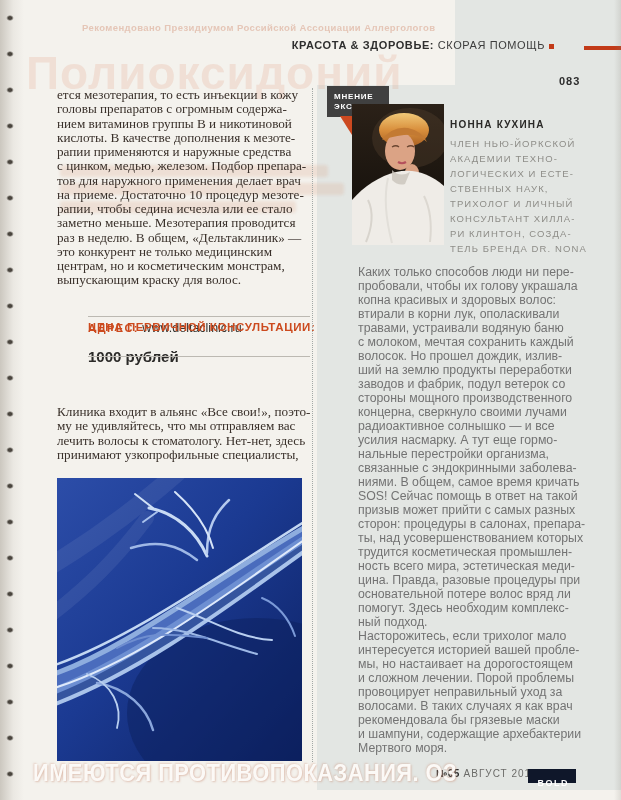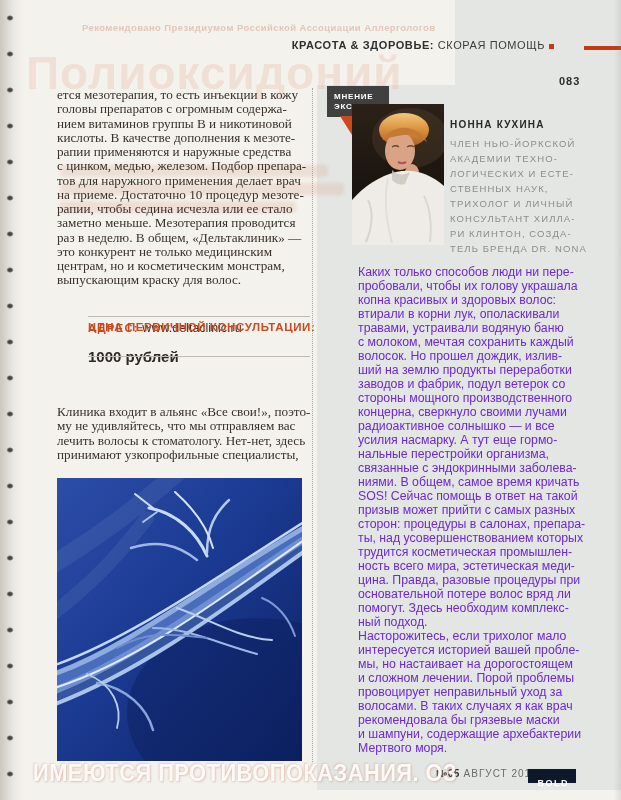--- a/index.html
+++ b/index.html
@@ -52,21 +52,21 @@
   .col-sep{left:312px;top:88px;height:674px;width:0;border-left:1px dotted #a3a9a6;}
 
   
   .tag{left:327px;top:86px;width:62px;height:31px;background:#404040;color:#fff;
        font-size:8px;font-weight:bold;letter-spacing:.8px;line-height:9.5px;padding:6px 0 0 7px;box-sizing:border-box;}
   .tag-tail{left:340px;top:116px;width:0;height:0;border-left:12px solid transparent;
        border-right:12px solid transparent;border-top:19px solid #cc4920;}
   .photo{left:352px;top:104px;width:92px;height:141px;}
   .exp-name{left:450px;top:119px;font-size:10px;font-weight:bold;letter-spacing:1.2px;color:#2a2927;}
   .exp-bio{left:450px;top:136px;width:170px;font-size:9.5px;line-height:15px;letter-spacing:1.1px;color:#8e8d88;}
-  .exp-body{left:358px;top:265px;width:254px;font-size:12.3px;line-height:14px;color:#6d28d9;}
+  .exp-body{left:358px;top:265px;width:254px;font-size:12.3px;line-height:14px;color:#737373;}
 
   
   .footer{left:436px;top:768px;font-size:10px;color:#6b6b68;letter-spacing:1px;}
   .footer b{color:#2b2b2b;letter-spacing:.5px;}
   .logo{left:528px;top:769px;width:48px;height:14px;background:#c2231d;border:7px solid #0f172a;
         color:#fff;font-size:9px;font-weight:bold;letter-spacing:1.5px;text-align:right;line-height:14px;box-sizing:border-box;
         box-shadow:inset 0 0 0 1px rgba(255,255,255,.45);}
   .right-edge{left:614px;top:0;width:7px;height:800px;
         background:linear-gradient(90deg, rgba(0,0,0,0), rgba(130,125,115,.18));}
 </style>

